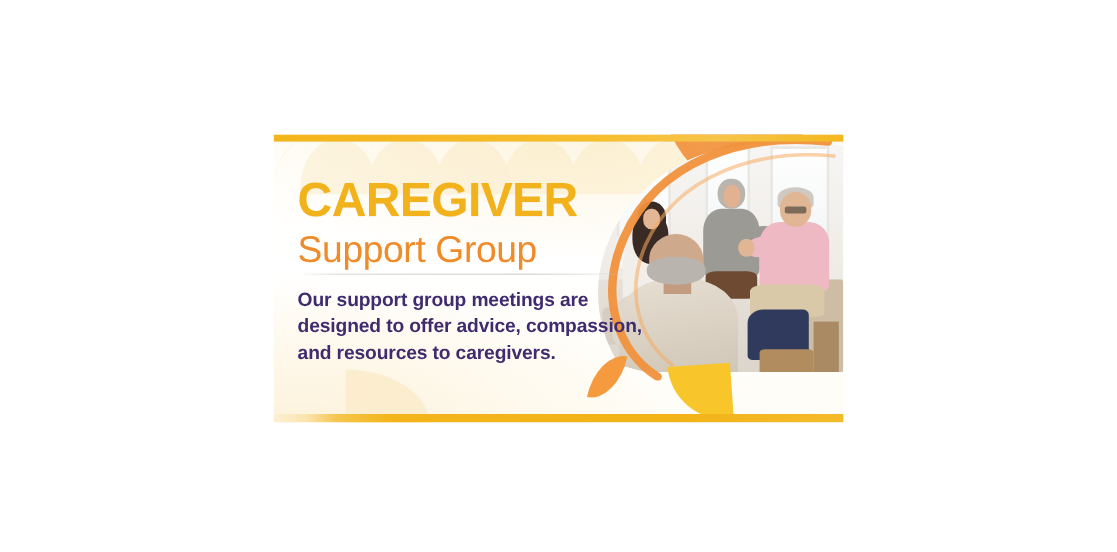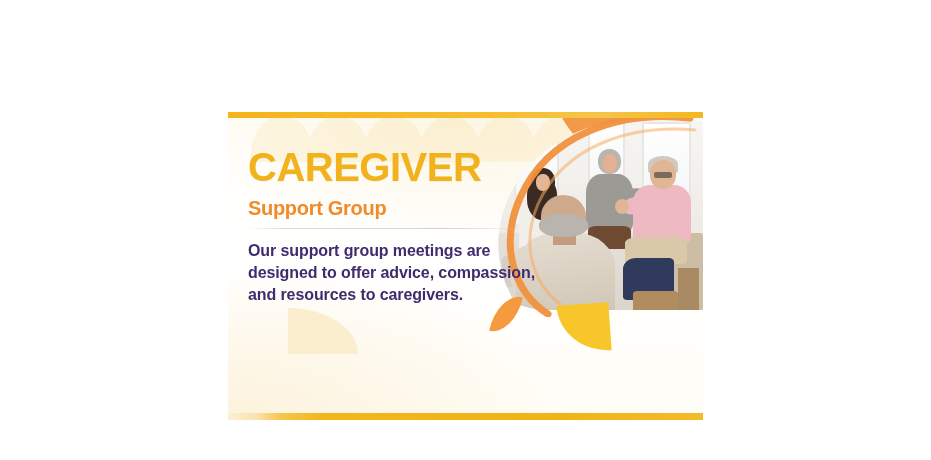--- a/index.html
+++ b/index.html
@@ -7,21 +7,21 @@
     width:931px;height:460px;
     background:#ffffff;
     font-family:"Liberation Sans", sans-serif;
     overflow:hidden;
   }
   .page{position:relative;width:931px;height:460px;background:#fff;}
 
   
   .banner{
     position:absolute;left:228px;top:112px;
-    width:475px;height:308px;
+    width:475px;height:240px;
     overflow:hidden;
     background:#ffffff;
   }
   
   .wash-a{
     position:absolute;left:0;top:0;width:100%;height:100%;
     background:
       radial-gradient(115% 85% at 4% 100%, #fdf3dd 0%, rgba(253,243,221,0) 58%),
       radial-gradient(90% 70% at 50% 0%, #fdf6e4 0%, rgba(253,246,228,0) 62%),
       linear-gradient(180deg,#fffdf7 0%,#ffffff 45%,#fffdf6 100%);
@@ -133,21 +133,21 @@
     position:absolute;left:20px;top:34px;width:300px;
   }
   .title1{
     font-size:40px;line-height:42px;font-weight:bold;
     letter-spacing:-0.5px;
     color:#f2b21c;
     margin:0;
     text-shadow:0 1px 0 rgba(0,0,0,.04);
   }
   .title2{
-    font-size:20px;line-height:36px;font-weight:bold;
+    font-size:31px;line-height:36px;font-weight:normal;
     letter-spacing:-0.3px;
     color:#ef8b28;
     margin:2px 0 0 0;
   }
   .rule{
     position:absolute;left:20px;top:116px;width:280px;height:1px;
     background:linear-gradient(90deg,rgba(0,0,0,0) 0%,#dcdcdc 12%,#d2d2d2 70%,rgba(0,0,0,0) 100%);
   }
   .body-copy{
     position:absolute;left:20px;top:128px;width:300px;

